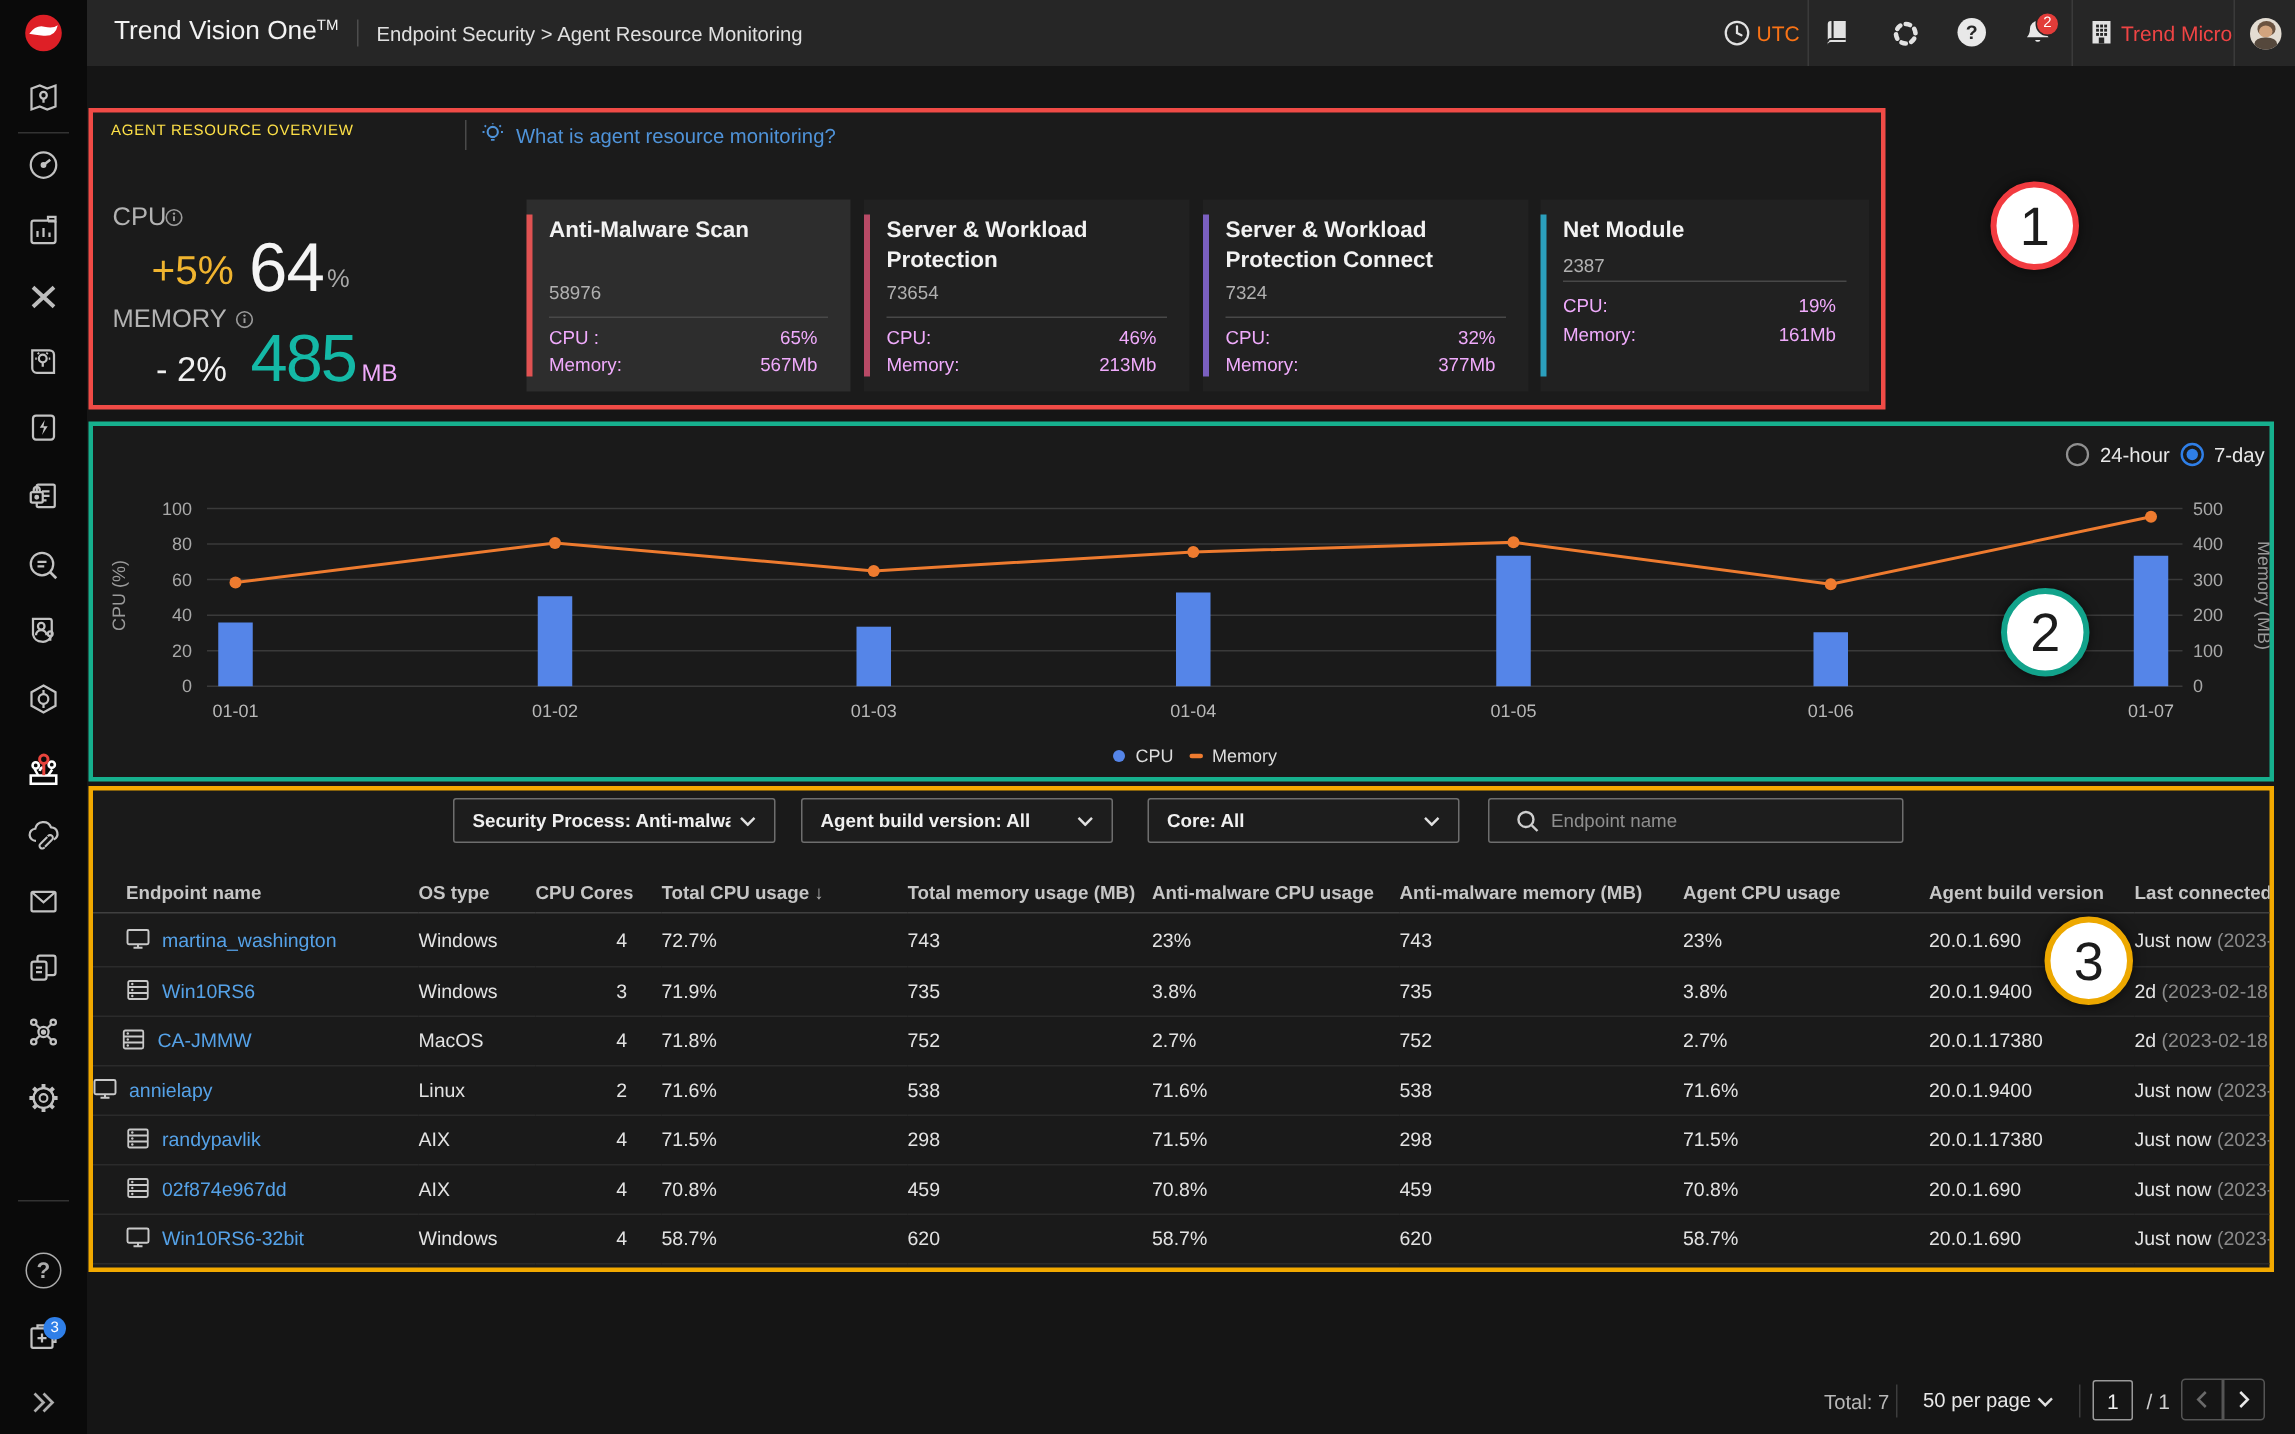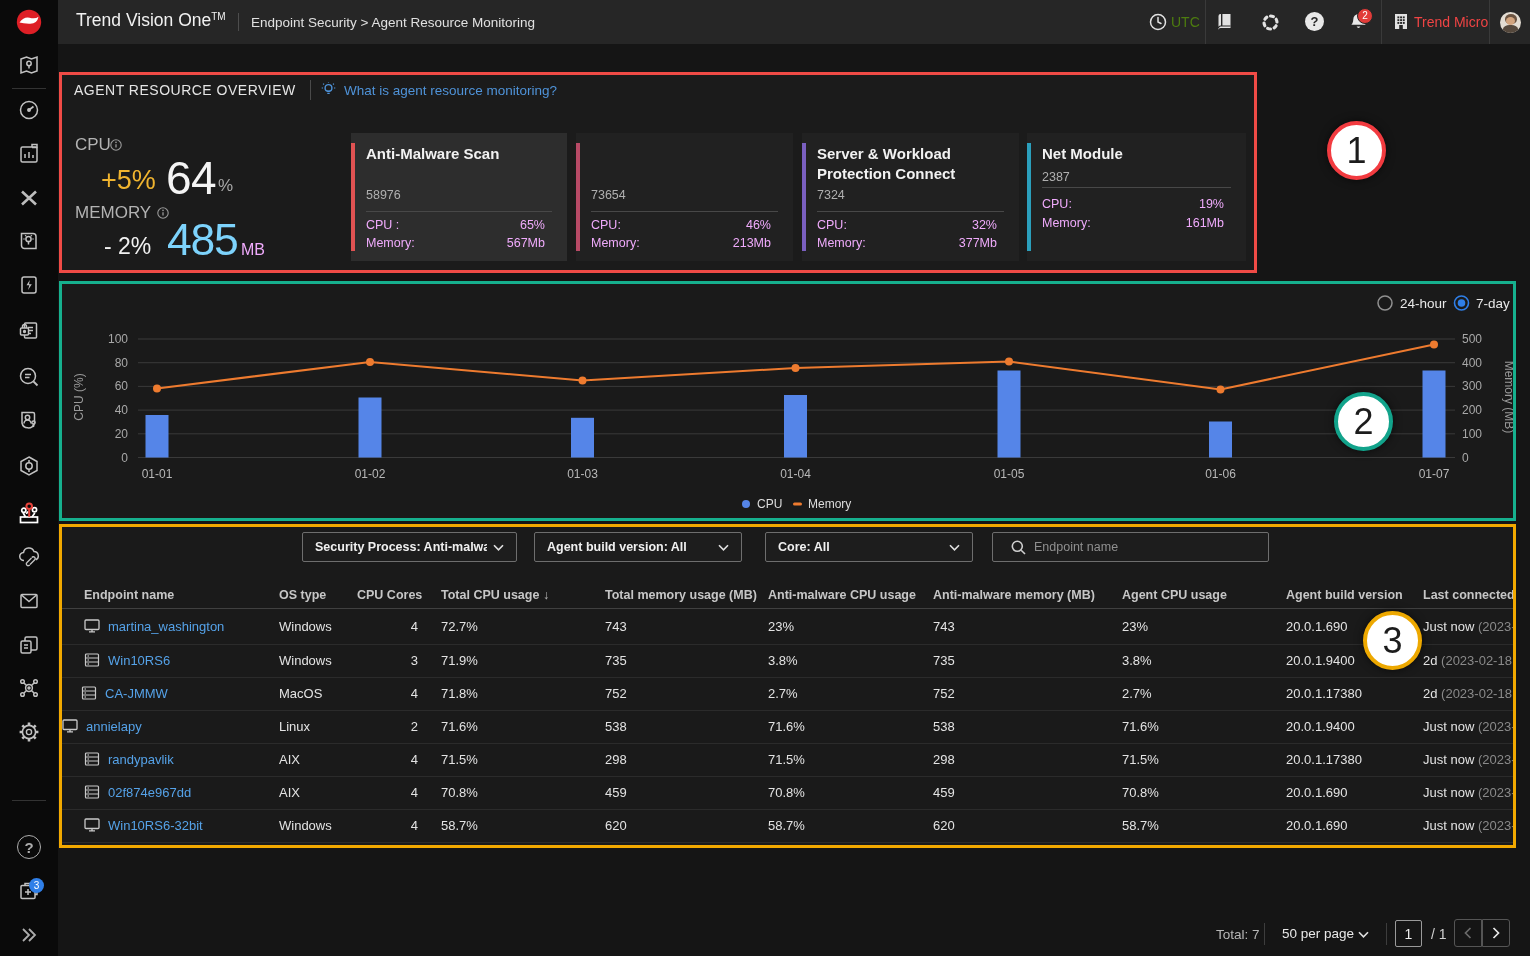--- a/index.html
+++ b/index.html
@@ -28,21 +28,21 @@
 <body>
 <div id="page" class="a" style="left:0;top:0;width:1530px;height:956px">
 <div class="a" style="left:58px;top:0;width:1472px;height:44px;background:#262626"></div>
 <div class="a" style="left:76px;top:10px;font-size:17.5px;color:#f2f2f2">Trend Vision One<span style="font-size:10px;vertical-align:6px">TM</span></div>
 <div class="sep" style="left:238px;top:13px;height:18px;background:#4d4d4d"></div>
 <div class="a" style="left:251px;top:15px;font-size:13.5px;color:#e0e0e0">Endpoint Security &gt; Agent Resource Monitoring</div>
 <svg class="a" style="left:1149px;top:13px" width="18" height="18" viewBox="0 0 18 18">
       <circle cx="9" cy="9" r="7.5" stroke="#e2e2e2" stroke-width="1.5" fill="none"></circle>
       <path d="M9 4.5 V9 L12 10.5" stroke="#e2e2e2" stroke-width="1.5" fill="none" stroke-linecap="round"></path>
     </svg>
-<div class="a" style="left:1171px;top:14px;font-size:14px;color:#4d7c0f">UTC</div>
+<div class="a" style="left:1171px;top:14px;font-size:14px;color:#f97316">UTC</div>
 <div class="sep" style="left:1205px;top:0;height:44px"></div>
 <svg class="a" style="left:1216px;top:13px" width="17" height="18" viewBox="0 0 17 18">
       <path d="M2.5 3 a2 2 0 0 1 2-2 H14.5 V15 H4.5 a2 2 0 0 0-2 2 Z" fill="#e2e2e2"></path>
       <path d="M2.5 15 a2 2 0 0 1 2-2 H14.5" stroke="#262626" stroke-width="1.2" fill="none"></path>
       <rect x="5" y="1" width="1.4" height="12" fill="#262626"></rect>
     </svg>
 <svg class="a" style="left:1260px;top:12px" width="21" height="21" viewBox="0 0 21 21">
       <g fill="none" stroke="#e2e2e2" stroke-width="3.1" stroke-linecap="round">
         <path d="M10.50 4.00 A6.5 6.5 0 0 1 13.35 4.66"></path>
         <path d="M16.13 7.25 A6.5 6.5 0 0 1 16.98 10.05"></path>
@@ -186,21 +186,21 @@
         <path d="M8 6.5 V4.5 h12 v11 h-2"></path>
         <rect x="4" y="6.5" width="14" height="13" rx="1"></rect>
         <path d="M11 10 v6 M8 13 h6"></path>
       </svg>
 <div class="a" style="left:29px;top:878px;width:15px;height:15px;border-radius:50%;background:#2f7fe8;display:flex;align-items:center;justify-content:center;font-size:10px;color:#fff">3</div>
 <svg class="a" style="left:18px;top:924px" width="22" height="22" viewBox="0 0 22 22" fill="none" stroke="#adadad" stroke-width="1.8">
         <path d="M5 5 l6 6 l-6 6 M11 5 l6 6 l-6 6"></path>
       </svg>
 </div>
 <div class="a" style="left:59px;top:72px;width:1198px;height:201px;background:#1b1b1b;border:3px solid #f04b46"></div>
-<div class="a" style="left:74px;top:82px;font-size:14px;color:#e5e5e5;letter-spacing:.5px">AGENT RESOURCE OVERVIEW</div>
+<div class="a" style="left:74px;top:82px;font-size:10px;color:#fde047;letter-spacing:.5px">AGENT RESOURCE OVERVIEW</div>
 <div class="sep" style="left:310px;top:80px;height:20px;background:#4a4a4a"></div>
 <svg class="a" style="left:320px;top:81px" width="17" height="17" viewBox="0 0 17 17" fill="none" stroke="#4f93d9" stroke-width="1.4">
       <circle cx="8.5" cy="7" r="3.4"></circle>
       <path d="M7 10.2 h3 M7.3 12.3 h2.4" stroke-width="1.2"></path>
       <path d="M8.5 1.8 v-.6 M13 3.5 l.9-.9 M4 3.5 l-.9-.9 M14 7 h1.3 M3 7 H1.7" stroke-width="1.2"></path>
     </svg>
 <div class="a" style="left:344px;top:83px;font-size:13.5px;color:#4f93d9">What is agent resource monitoring?</div>
 <div class="a" style="left:75px;top:135px;font-size:17px;color:#b3b3b3">CPU</div>
 <svg class="a" style="left:110px;top:139px" width="12" height="12" viewBox="0 0 12 12">
       <circle cx="6" cy="6" r="5.2" fill="none" stroke="#9a9a9a" stroke-width="1.1"></circle>
@@ -210,38 +210,39 @@
 <div class="a" style="left:101px;top:165px;font-size:27px;color:#f0b42f">+5%</div>
 <div class="a" style="left:166px;top:155px;font-size:46px;color:#f4f4f4;line-height:46px;letter-spacing:-0.5px">64</div>
 <div class="a" style="left:218px;top:176px;font-size:17px;color:#a8a8a8">%</div>
 <div class="a" style="left:75px;top:203px;font-size:17px;color:#b3b3b3">MEMORY</div>
 <svg class="a" style="left:157px;top:207px" width="12" height="12" viewBox="0 0 12 12">
       <circle cx="6" cy="6" r="5.2" fill="none" stroke="#9a9a9a" stroke-width="1.1"></circle>
       <path d="M6 5.2 v3.2" stroke="#9a9a9a" stroke-width="1.3"></path>
       <circle cx="6" cy="3.4" r=".8" fill="#9a9a9a"></circle>
     </svg>
 <div class="a" style="left:104px;top:233px;font-size:23px;color:#f0f0f0">- 2%</div>
-<div class="a" style="left:167px;top:218px;font-size:44.5px;color:#7dd3fc;line-height:44.5px;letter-spacing:-1.3px">485</div>
+<div class="a" style="left:167px;top:218px;font-size:44.5px;color:#14b8a6;line-height:44.5px;letter-spacing:-1.3px">485</div>
 <div class="a" style="left:241px;top:241px;font-size:16px;color:#f0abfc">MB</div>
 <div class="card" style="left:351px;width:216px;background:#2d2d2d">
  <div class="a" style="left:0;top:10px;width:4px;height:108px;background:#e05252"></div>
  <div class="ctitle">Anti-Malware Scan</div>
  <div class="cid" style="top:55px">58976</div>
  <div class="chr" style="top:78px"></div>
  <div class="crow" style="top:85px">
         <span>CPU :</span>
         <span>65%</span>
       </div>
  <div class="crow" style="top:103px">
         <span>Memory:</span>
         <span>567Mb</span>
       </div>
 </div>
 <div class="card" style="left:576px;width:217px">
  <div class="a" style="left:0;top:10px;width:4px;height:108px;background:#b84a66"></div>
+ <div class="ctitle">Server &amp; Workload Protection</div>
  <div class="cid" style="top:55px">73654</div>
  <div class="chr" style="top:78px"></div>
  <div class="crow" style="top:85px">
         <span>CPU:</span>
         <span>46%</span>
       </div>
  <div class="crow" style="top:103px">
         <span>Memory:</span>
         <span>213Mb</span>
       </div>

